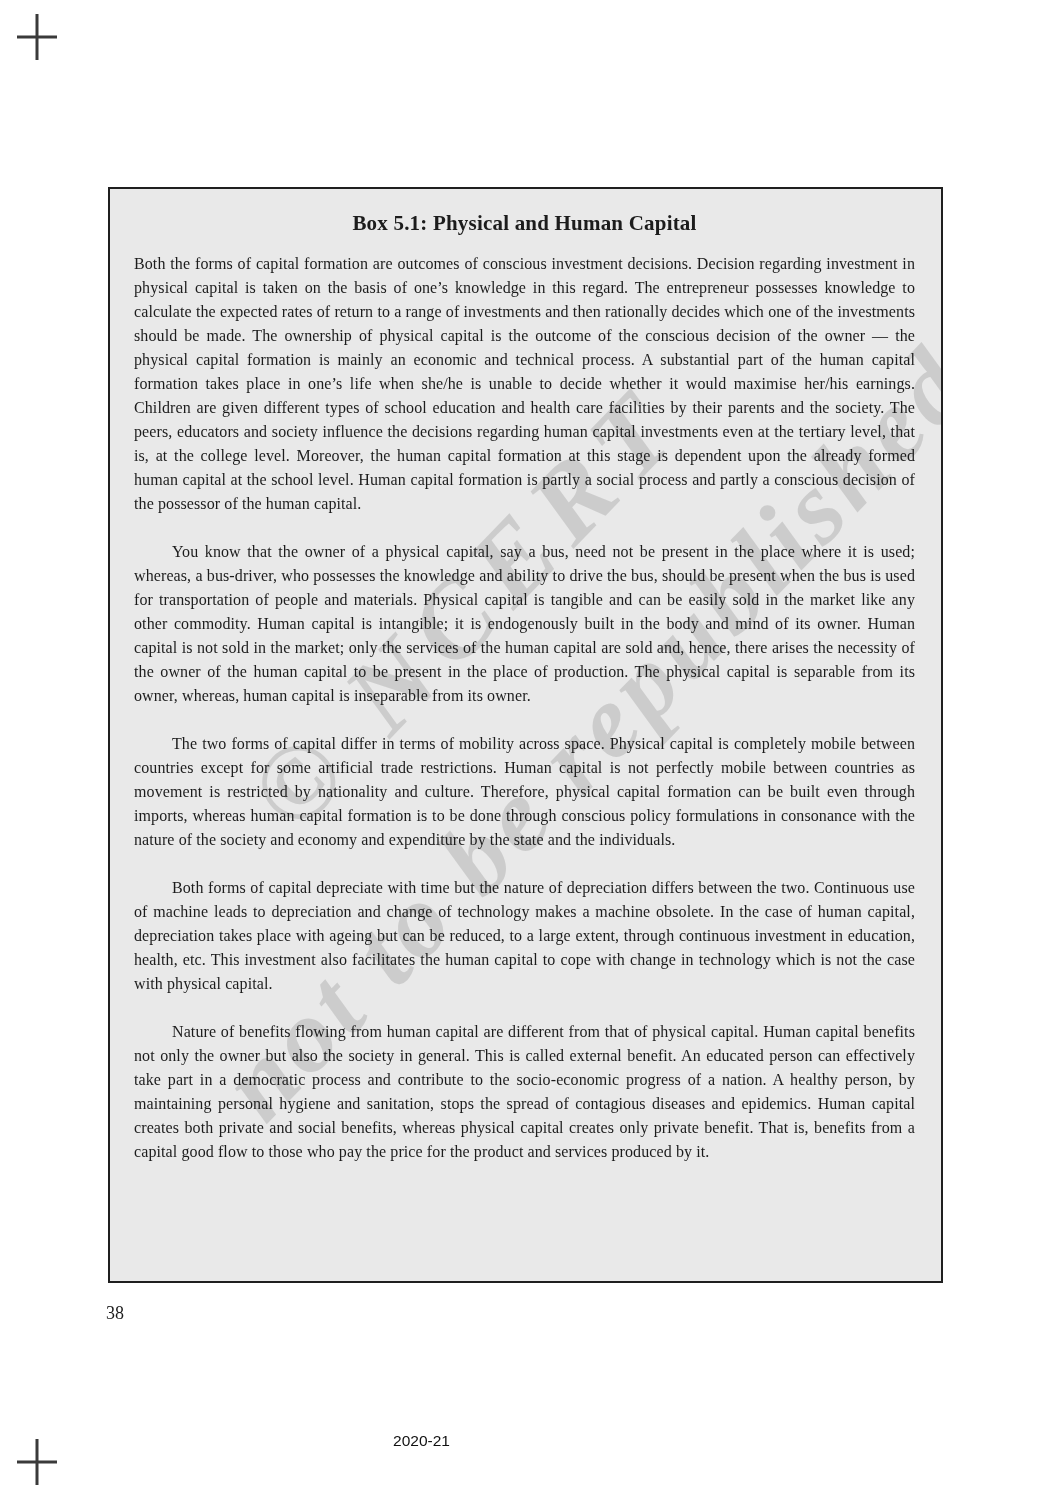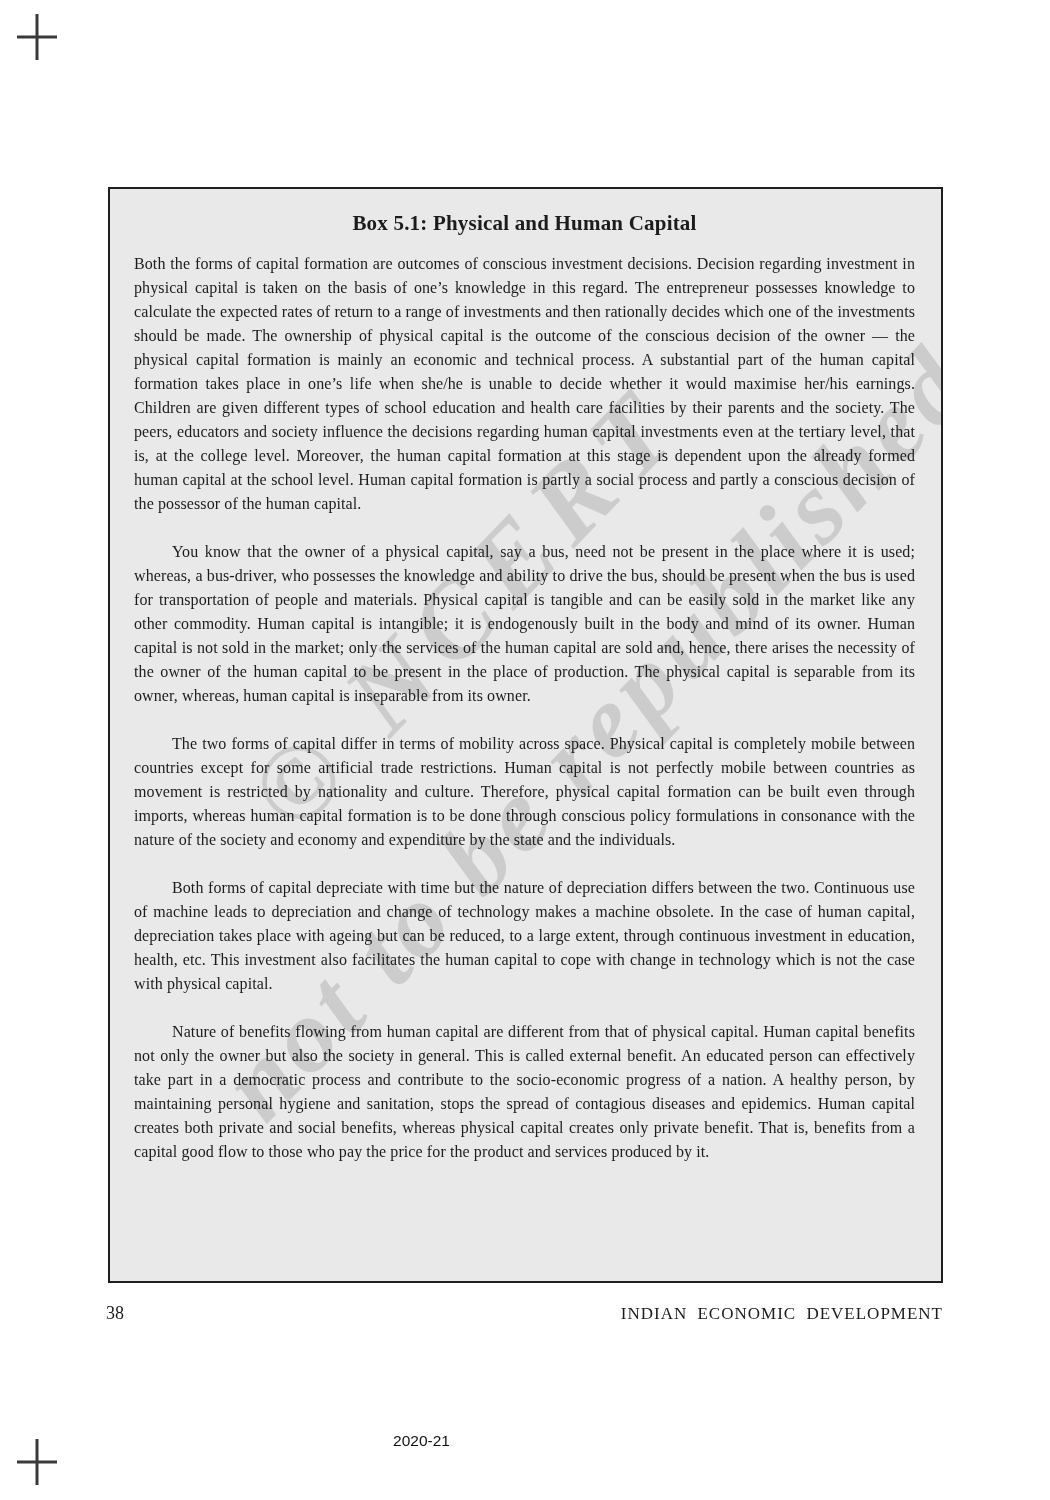--- a/index.html
+++ b/index.html
@@ -78,16 +78,15 @@
     <p>Both the forms of capital formation are outcomes of conscious investment decisions. Decision regarding investment in physical capital is taken on the basis of one’s knowledge in this regard. The entrepreneur possesses knowledge to calculate the expected rates of return to a range of investments and then rationally decides which one of the investments should be made. The ownership of physical capital is the outcome of the conscious decision of the owner —  the physical capital formation is mainly an economic and technical process. A substantial part of the human capital formation takes place in one’s life when she/he is unable to decide whether it would maximise her/his earnings. Children are given different types of school education and health care facilities by their parents and the society. The peers, educators and society influence the decisions regarding human capital investments even at the tertiary level, that is, at the college level. Moreover, the human capital formation at this stage is dependent upon the already formed human capital at the school level. Human capital formation is partly a social process and partly a conscious decision of the possessor of the human capital.</p>
     <p class="indent">You know that the owner of a physical capital, say a bus, need not be present in the place where it is used; whereas, a bus-driver, who possesses the knowledge and ability to drive the bus, should be present when the bus is used for transportation of people and materials. Physical capital is tangible and can be easily sold in the market like any other commodity. Human capital is intangible; it is endogenously built in the body and mind of its owner. Human capital is not sold in the market; only the services of the human capital are sold and, hence, there arises the necessity of the owner of the human capital to be present in the place of production. The physical capital is separable from its owner, whereas, human capital is inseparable from its owner.</p>
     <p class="indent">The two forms of capital differ in terms of mobility across space. Physical capital is completely mobile between countries except for some artificial trade restrictions. Human capital is not perfectly mobile between countries as movement is restricted by nationality and culture. Therefore, physical capital formation can be built even through imports, whereas human capital formation is to be done through conscious policy formulations in consonance with the nature of the society and economy and expenditure by the state and the individuals.</p>
     <p class="indent">Both forms of capital depreciate with time but the nature of depreciation differs between the two. Continuous use of machine leads to depreciation and change of technology makes a machine obsolete. In the case of human capital, depreciation takes place with ageing but can be reduced, to a large extent, through continuous investment in education, health, etc. This investment also facilitates the human capital to cope with change in technology which is not the case with physical capital.</p>
     <p class="indent">Nature of benefits flowing from human capital are  different from that of physical capital. Human capital benefits not only the owner but also the society in general. This is called external benefit. An educated person can effectively take part in a democratic process and contribute to the socio-economic progress of a nation. A healthy person, by maintaining personal hygiene and sanitation, stops the spread of contagious diseases and epidemics. Human capital creates both private and social benefits, whereas physical capital creates only private benefit. That is, benefits from a capital good flow to those who pay the price for the product and services produced by it.</p>
   </div>
 </div>
 
 <div class="footer">
   <span class="page-number">38</span>
-  <span class="book-title">INDIAN ECONOMIC DEVELOPMENT</span>
 </div>
 
 <div class="year-line">2020-21</div>
 
 </body></html>

